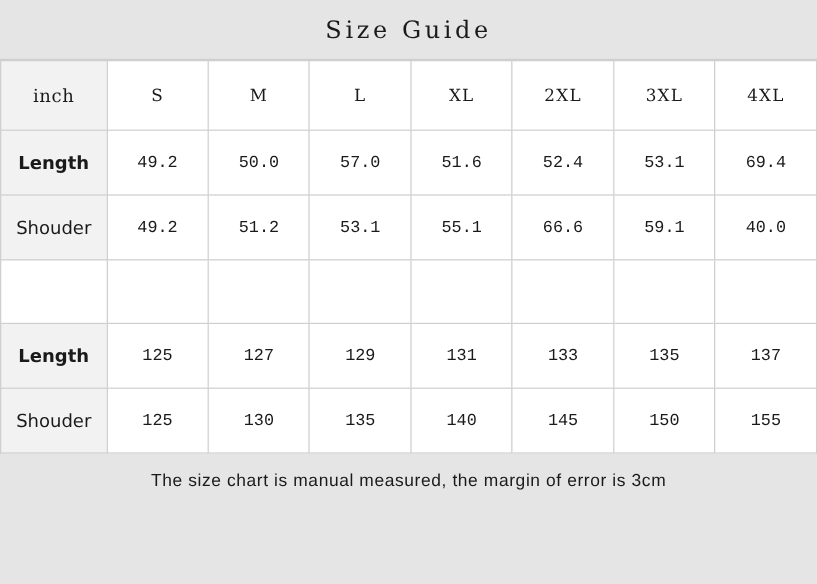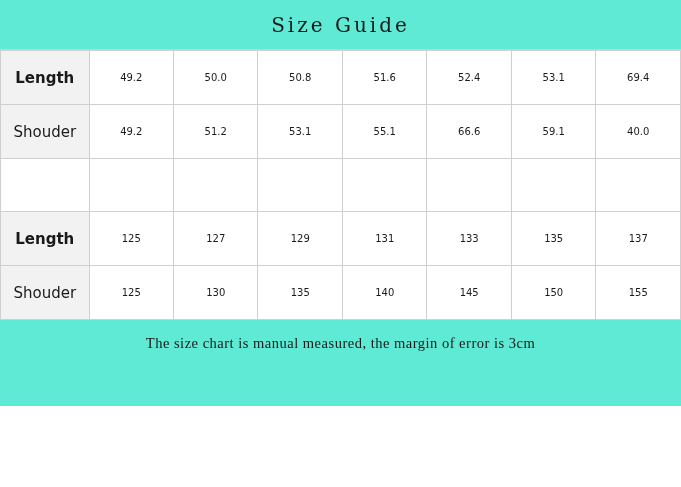--- a/index.html
+++ b/index.html
@@ -5,23 +5,23 @@
   html, body {
     margin: 0;
     padding: 0;
     background: #ffffff;
   }
   body {
     font-family: "DejaVu Sans", sans-serif;
   }
   .sheet {
     width: 681px;
-    height: 406px;
+    height: 487px;
     box-sizing: border-box;
-    background: #5eead4;
+    background: #e5e5e5;
     position: relative;
     overflow: hidden;
   }
   .title {
     height: 50px;
     line-height: 50px;
     text-align: center;
     font-family: "DejaVu Serif", serif;
     font-size: 20px;
     letter-spacing: 3px;
@@ -65,31 +65,32 @@
   }
   tr.data-row td.rowlabel {
     background: #f2f2f2;
     font-size: 15px;
   }
   tr.data-row td.rowlabel.bold {
     font-weight: bold;
   }
   tr.data-row td.valuecell {
     background: #ffffff;
-    font-size: 10px;
+    font-size: 14px;
+    font-family: Liberation Mono, monospace;
   }
   tr.spacer-row td {
     height: 52px;
     background: #ffffff;
   }
   .footer {
     height: 47px;
     line-height: 47px;
     text-align: center;
-    font-family: Liberation Serif, serif;
+    font-family: Liberation Sans, sans-serif;
     font-size: 14.5px;
     color: #1a1a1a;
     letter-spacing: 0.5px;
     border-top: 0;
     box-sizing: border-box;
   }
 </style>
 </head>
 <body>
 
@@ -103,25 +104,35 @@
       <col class="col-size">
         <col class="col-size">
         <col class="col-size">
       <col class="col-size">
         <col class="col-size">
         <col class="col-size">
         <col class="col-size">
     </colgroup>
     <tbody>
 
+      <tr class="header-row">
+        <td class="rowlabel">inch</td>
+        <td class="sizecell">S</td>
+        <td class="sizecell">M</td>
+        <td class="sizecell">L</td>
+        <td class="sizecell">XL</td>
+        <td class="sizecell">2XL</td>
+        <td class="sizecell">3XL</td>
+        <td class="sizecell">4XL</td>
+      </tr>
       <tr class="data-row">
         <td class="rowlabel bold">Length</td>
         <td class="valuecell">49.2</td>
         <td class="valuecell">50.0</td>
-        <td class="valuecell">50.8</td>
+        <td class="valuecell">57.0</td>
         <td class="valuecell">51.6</td>
         <td class="valuecell">52.4</td>
         <td class="valuecell">53.1</td>
         <td class="valuecell">69.4</td>
       </tr>
       <tr class="data-row">
         <td class="rowlabel">Shouder</td>
         <td class="valuecell">49.2</td>
         <td class="valuecell">51.2</td>
         <td class="valuecell">53.1</td>

